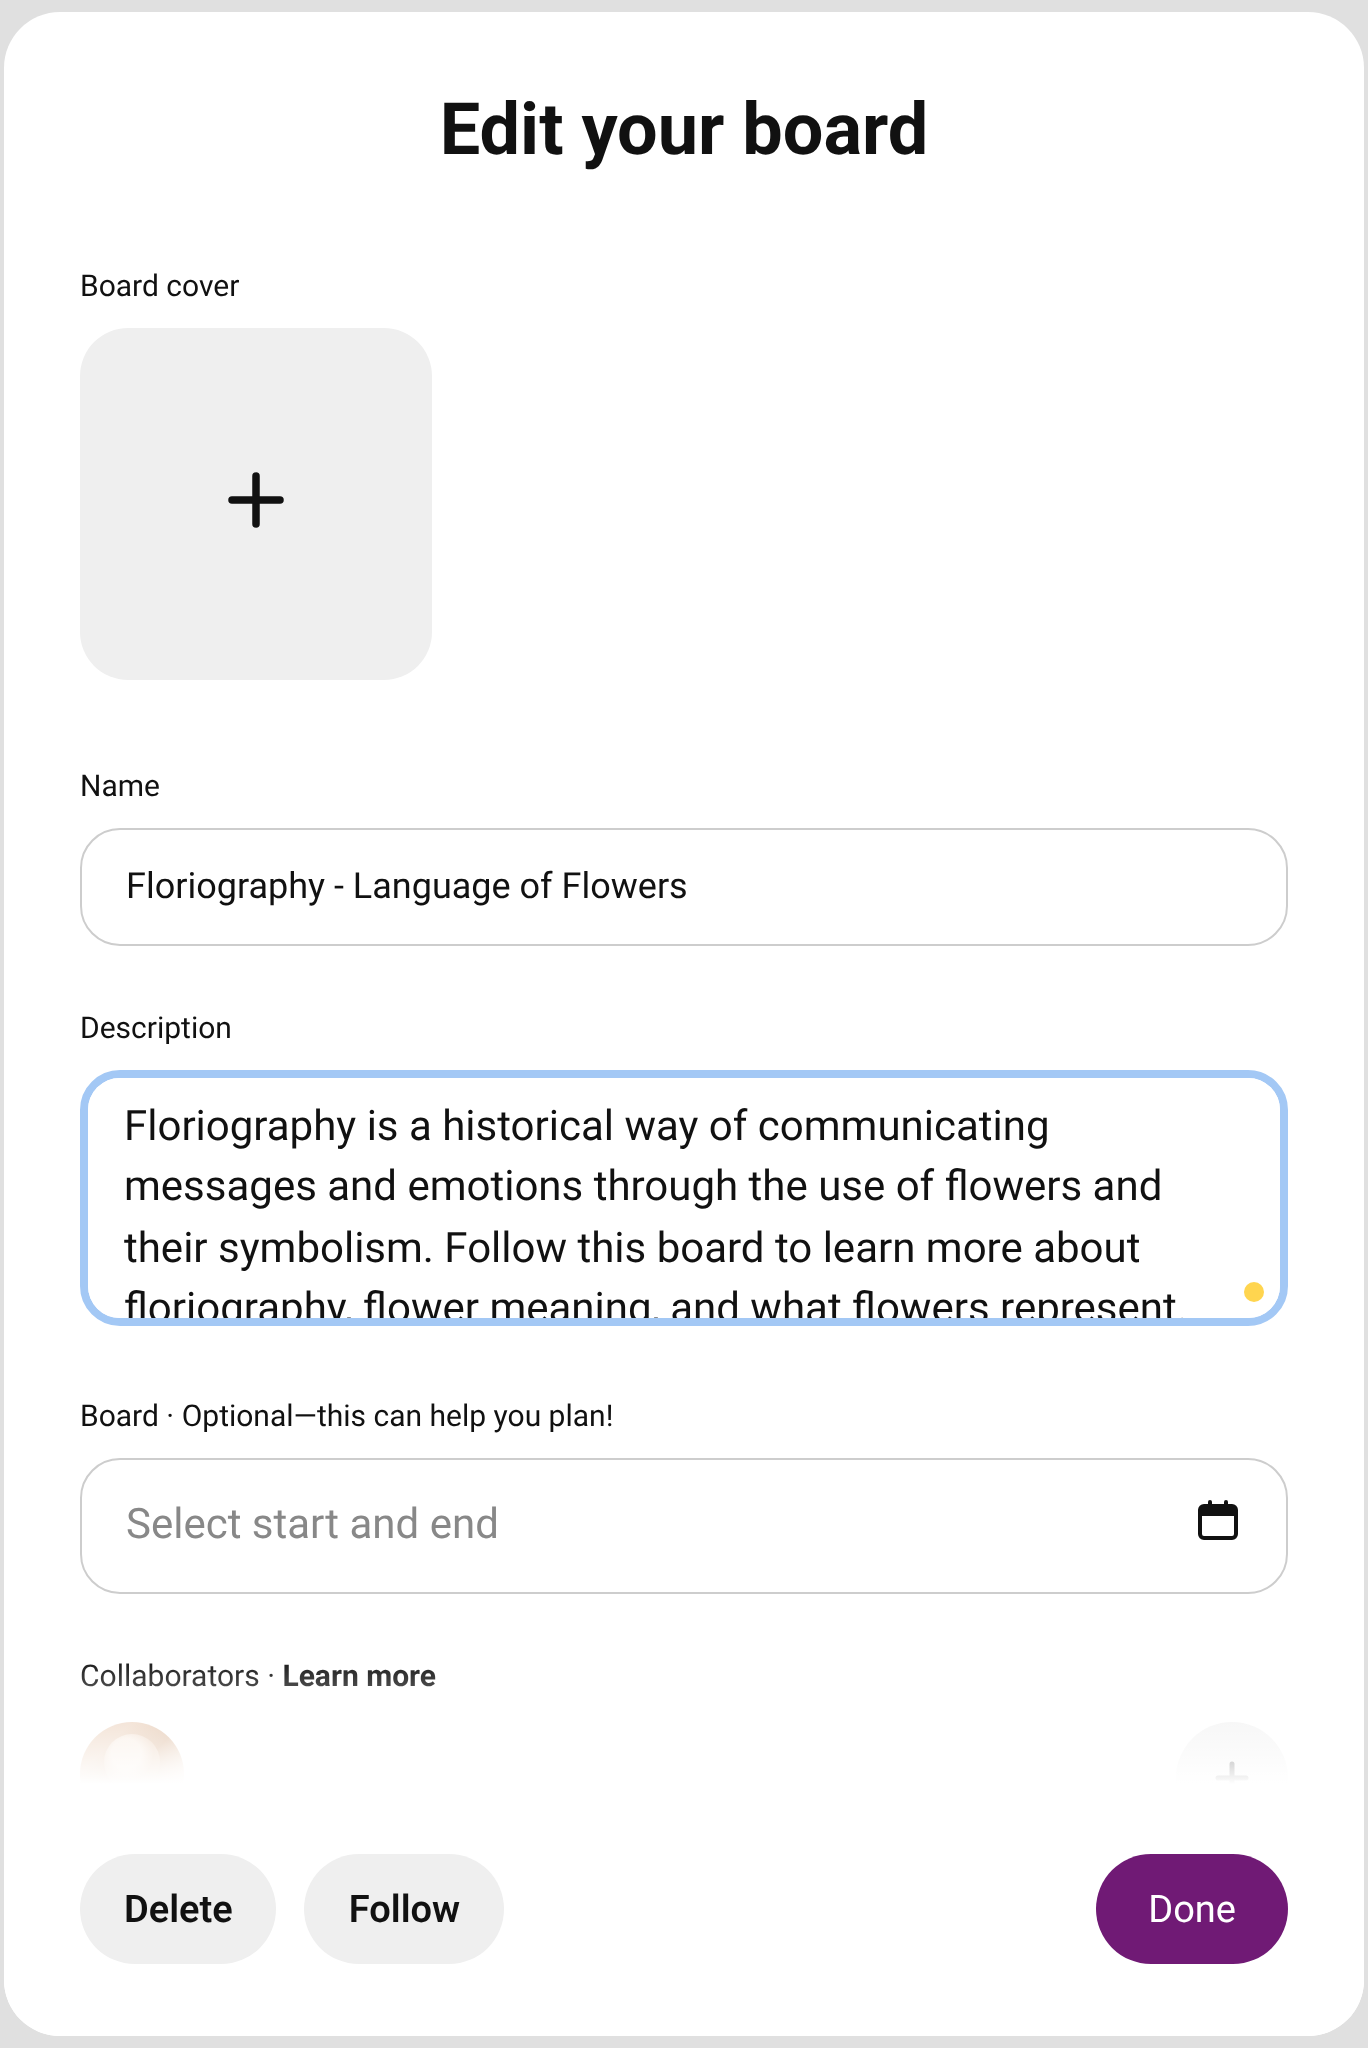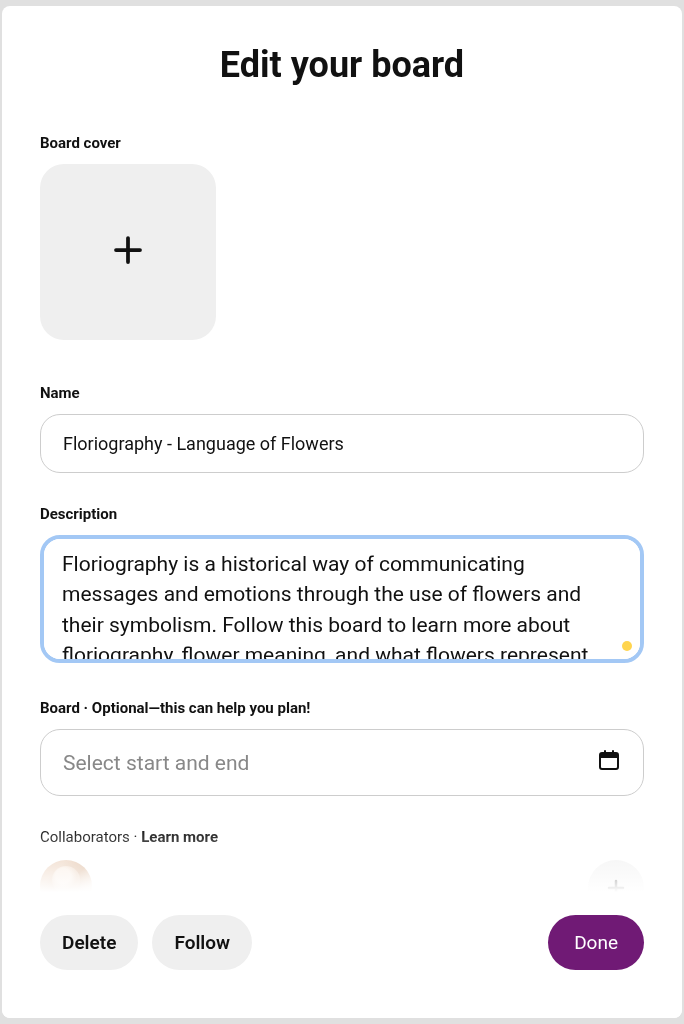--- a/index.html
+++ b/index.html
@@ -10,21 +10,21 @@
     body {
       font-family: -apple-system, BlinkMacSystemFont, "Segoe UI", Roboto, Helvetica, Arial, sans-serif;
       background: #e0e0e0;
       width: 684px;
       height: 1024px;
       overflow: hidden;
       position: relative;
     }
     .modal {
       background: #fff;
-      border-radius: 8px;
+      border-radius: 28px;
       width: 680px;
       height: 1012px;
       margin: 6px auto 0;
       position: relative;
       overflow: hidden;
     }
     .content {
       padding: 38px 38px 0 38px;
     }
     .title {
@@ -32,21 +32,20 @@
       font-size: 36px;
       font-weight: 700;
       color: #111;
       margin-bottom: 48px;
     }
     .section-label {
       font-size: 15px;
       color: #111;
       margin-bottom: 12px;
       display: block;
-      font-weight: bold;
     }
     .board-cover {
       width: 176px;
       height: 176px;
       background: #efefef;
       border-radius: 24px;
       display: flex;
       align-items: center;
       justify-content: center;
       cursor: pointer;
@@ -163,21 +162,21 @@
       height: 80px;
       background: linear-gradient(to bottom, rgba(255,255,255,0) 0%, rgba(255,255,255,1) 80%);
       pointer-events: none;
     }
     .footer {
       position: absolute;
       bottom: 0;
       left: 0;
       right: 0;
       background: #fff;
-      padding: 20px 38px 48px;
+      padding: 20px 38px 36px;
       display: flex;
       justify-content: space-between;
       align-items: center;
     }
     .footer-left {
       display: flex;
       gap: 14px;
     }
     .pill-button {
       border: none;

